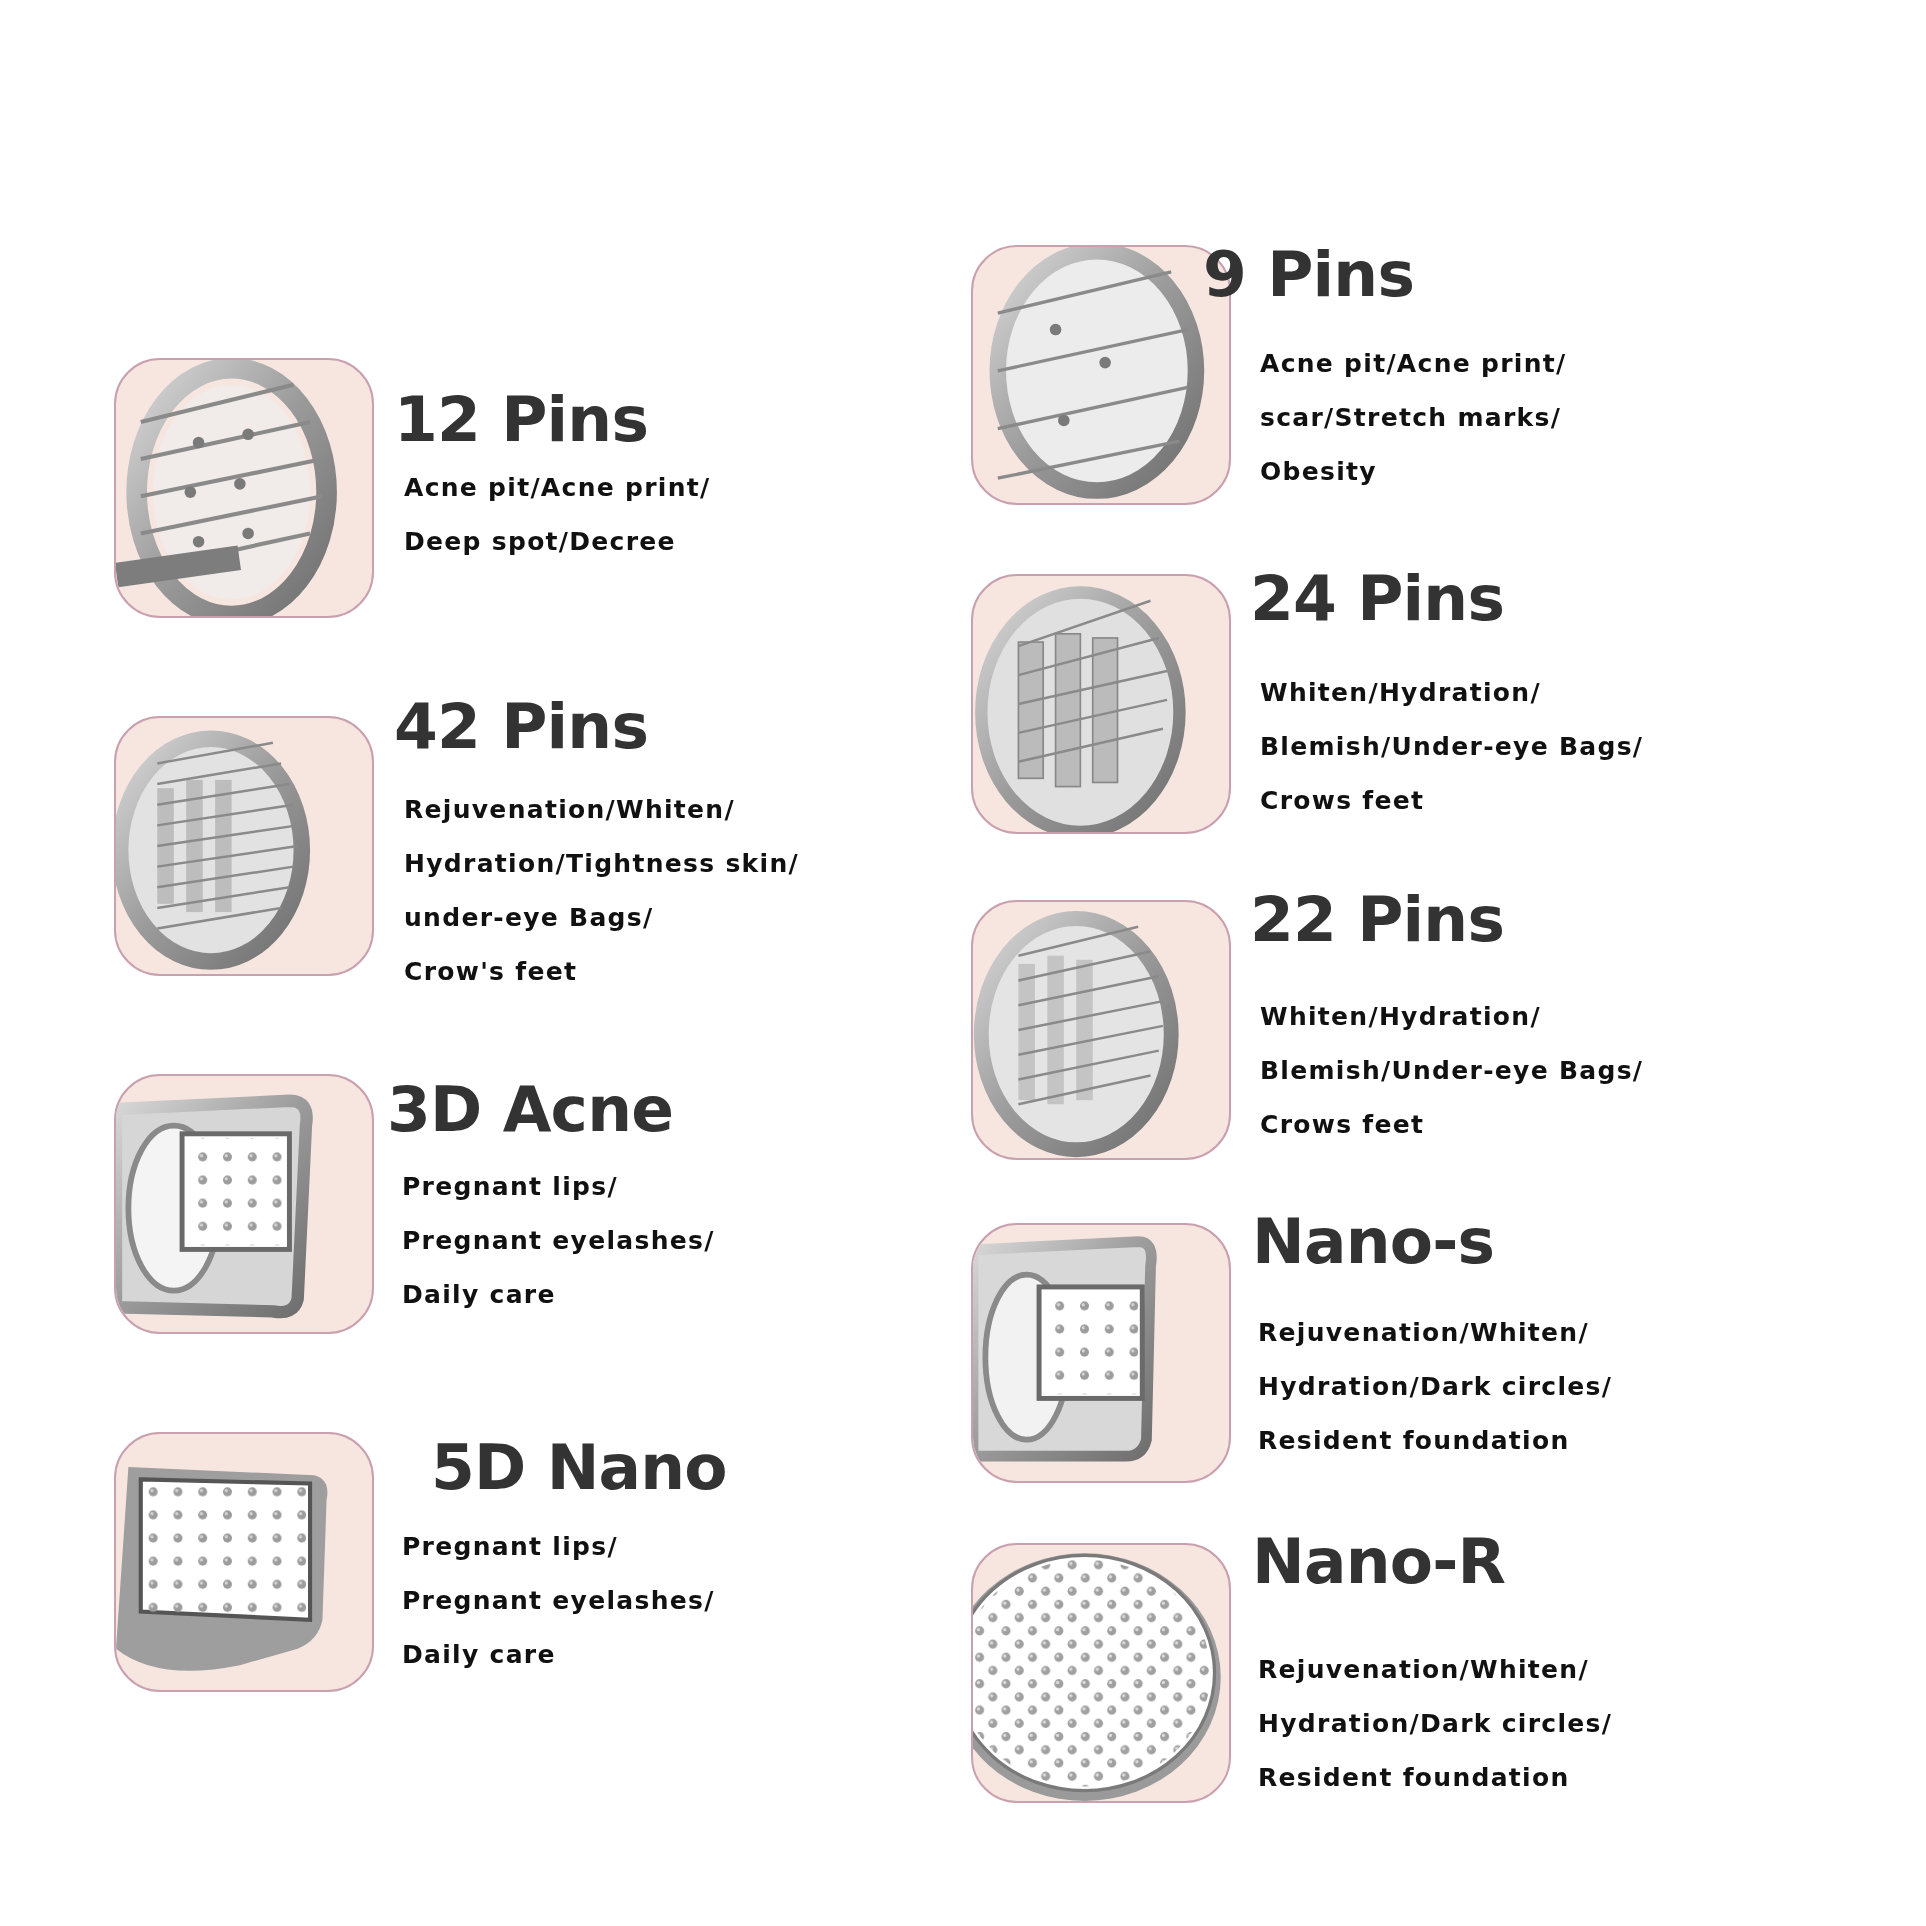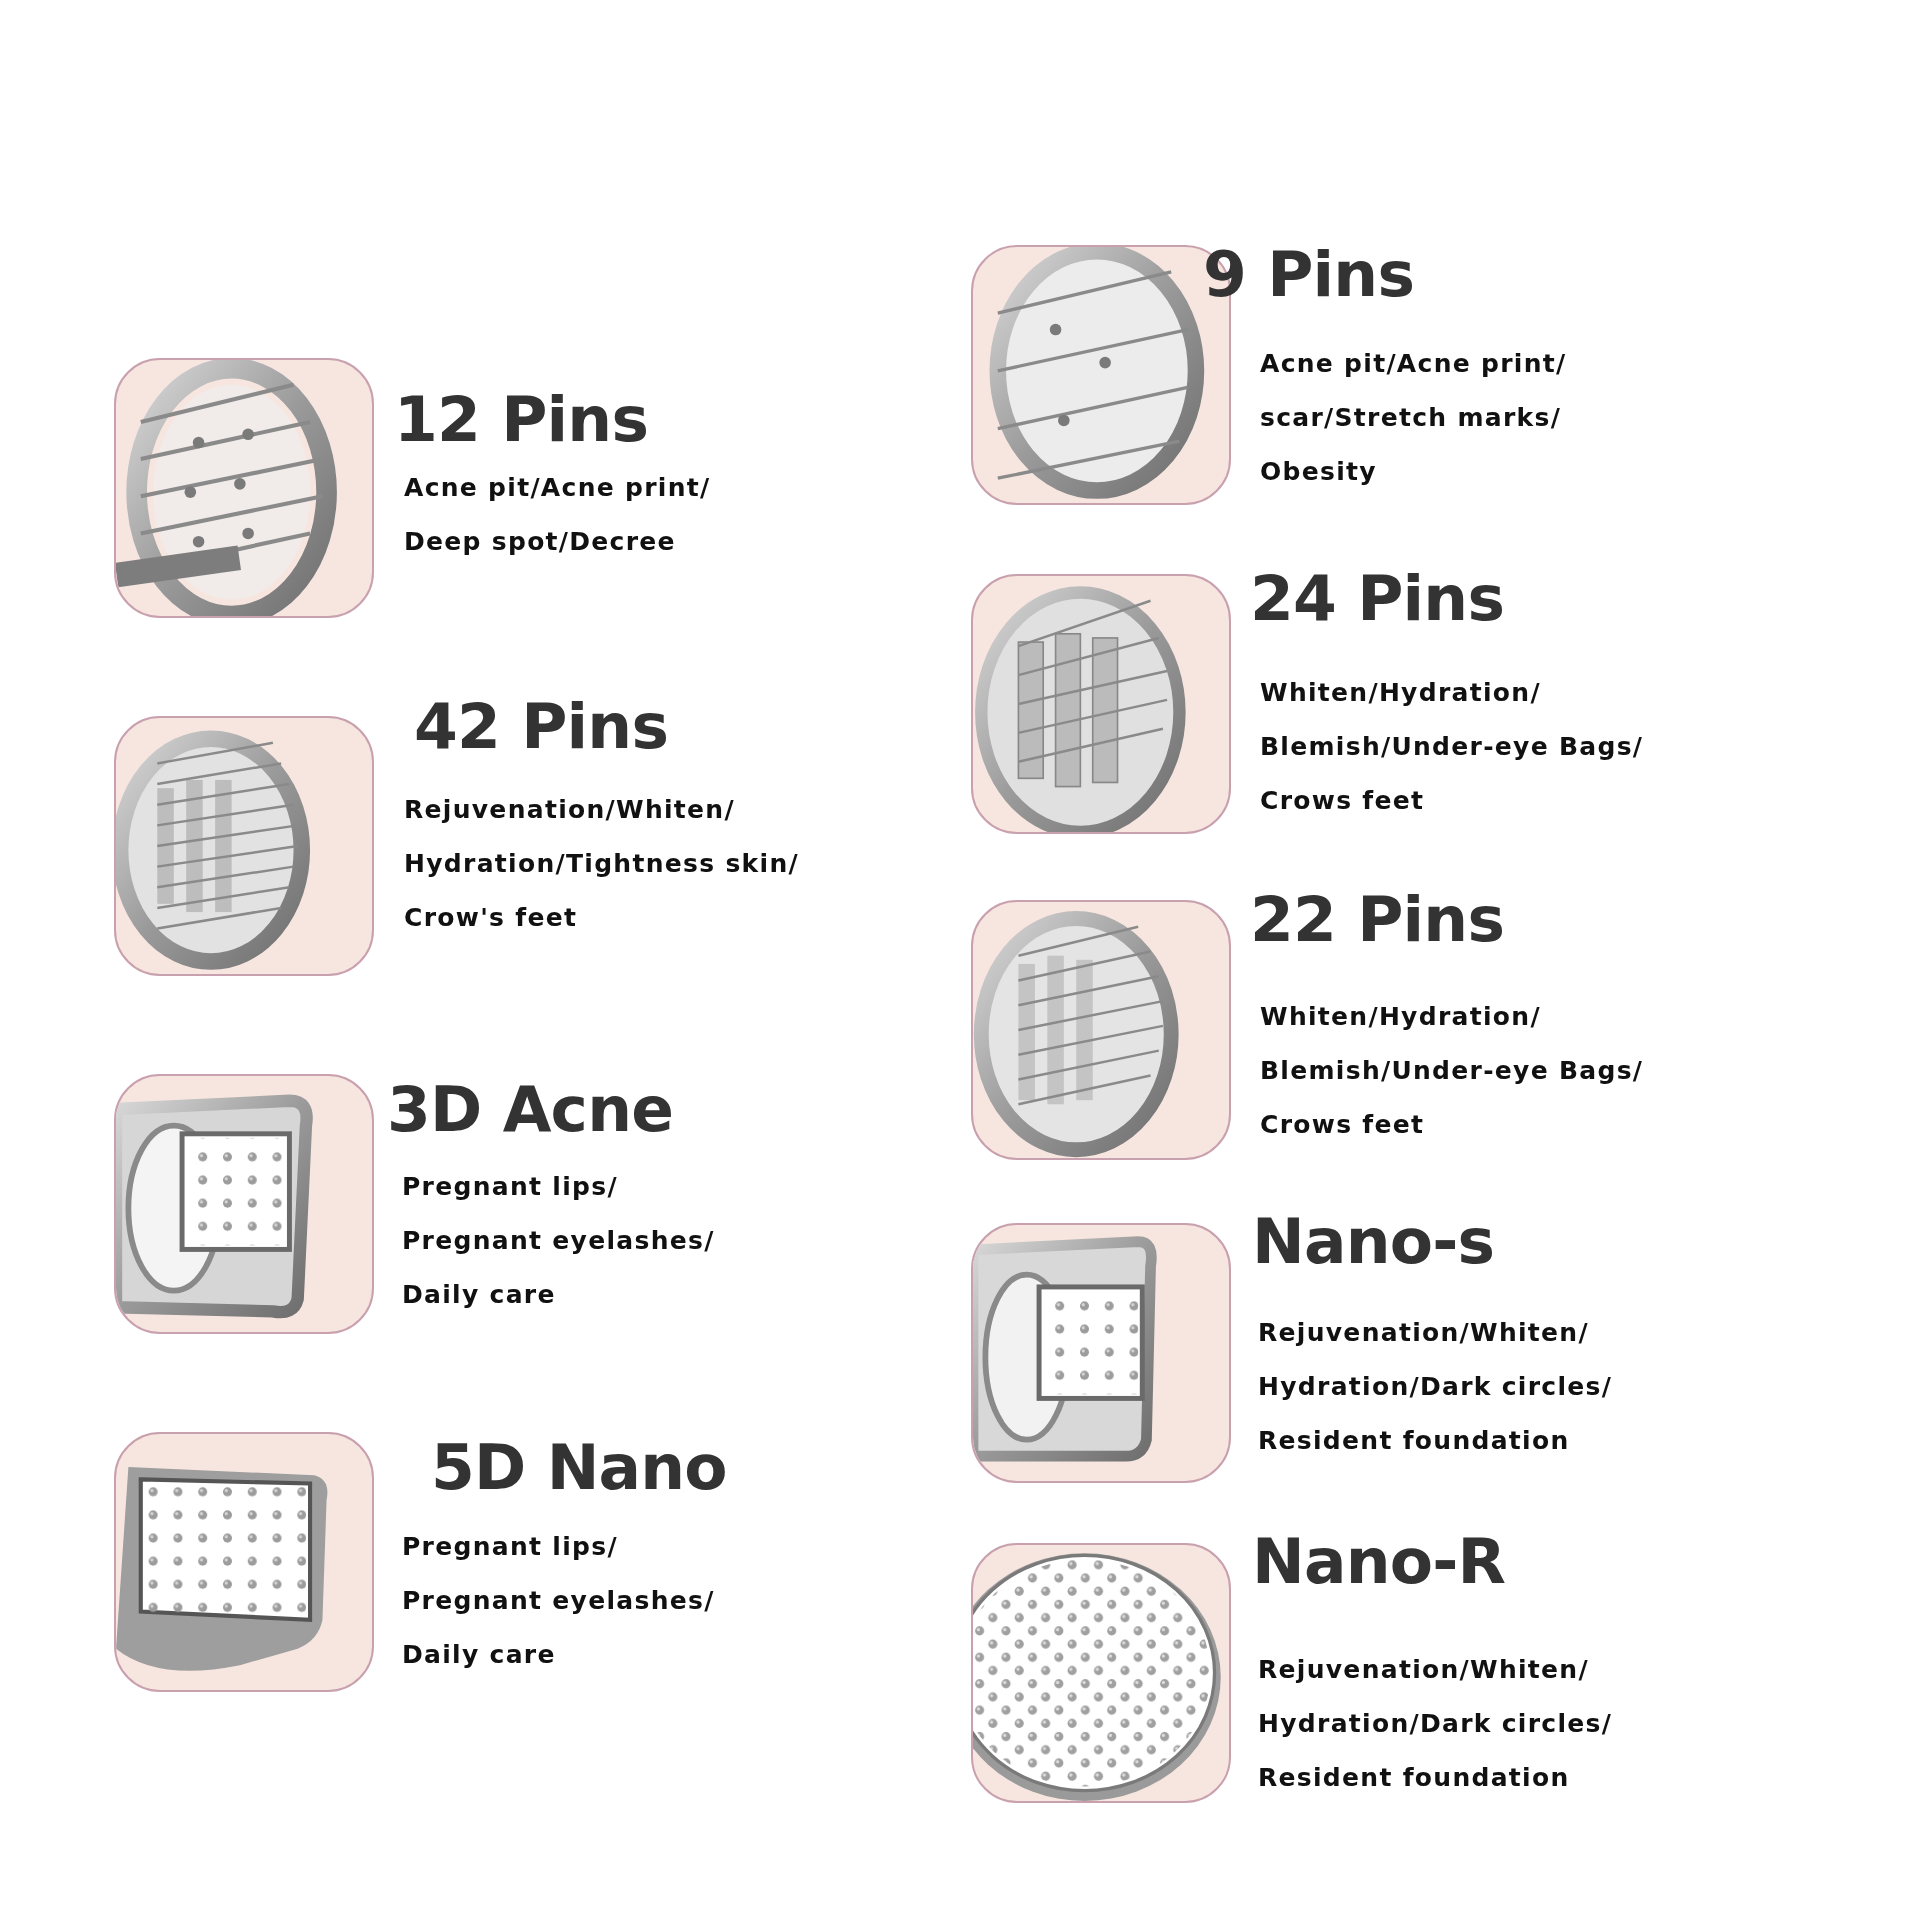--- a/index.html
+++ b/index.html
@@ -91,24 +91,25 @@
         <line x1="100" y1="210" x2="420" y2="160"></line>
           <line x1="100" y1="260" x2="430" y2="210"></line>
         <line x1="100" y1="310" x2="440" y2="260"></line>
           <line x1="100" y1="360" x2="440" y2="310"></line>
         <line x1="100" y1="410" x2="430" y2="360"></line>
           <line x1="100" y1="460" x2="420" y2="410"></line>
         <line x1="100" y1="510" x2="400" y2="460"></line>
       </g>
     </svg>
   </div>
-  <div class="title" style="left:394px;top:695px;margin-left:20px;">42 Pins</div>
+  <div class="title" style="left:394px;top:695px;">42 Pins</div>
   <div class="desc" style="left:404px;top:783px;">
     <div>Rejuvenation/Whiten/</div>
     <div>Hydration/Tightness skin/</div>
+    <div>under-eye Bags/</div>
     <div>Crow's feet</div>
   </div>
 </div>
 
 <div class="item">
   <div class="tile" style="left:114px;top:1074px;">
     <svg viewBox="0 0 620 620">
       <path d="M0 80 L420 60 Q470 60 460 120 L440 540 Q430 580 380 570 L0 560 Z" fill="#d6d6d6" stroke="url(#metal)" stroke-width="30"></path>
       <ellipse cx="140" cy="320" rx="110" ry="200" fill="#f4f4f4" stroke="#8a8a8a" stroke-width="14"></ellipse>
       <rect x="160" y="140" width="260" height="280" fill="#ffffff" stroke="#6a6a6a" stroke-width="12"></rect>

